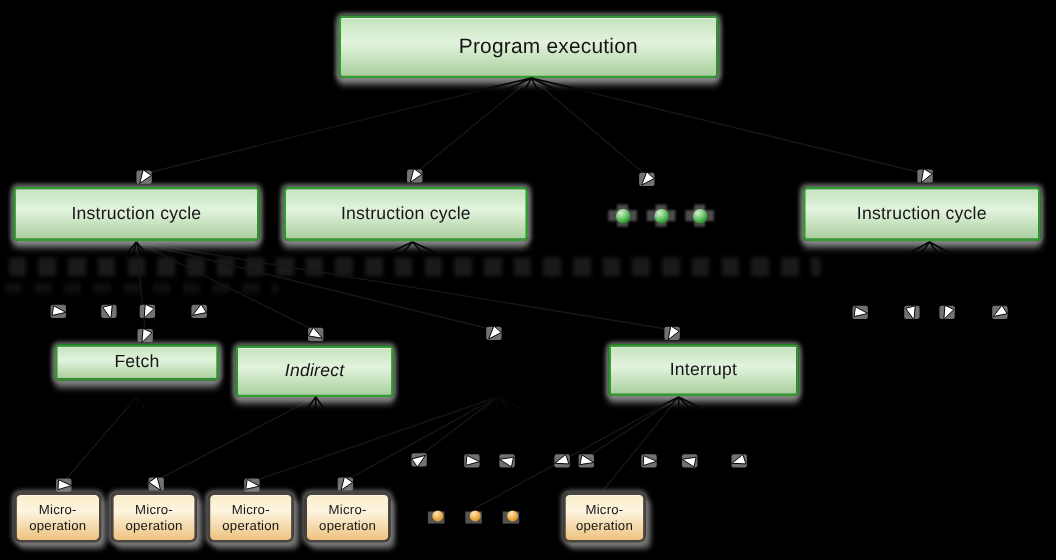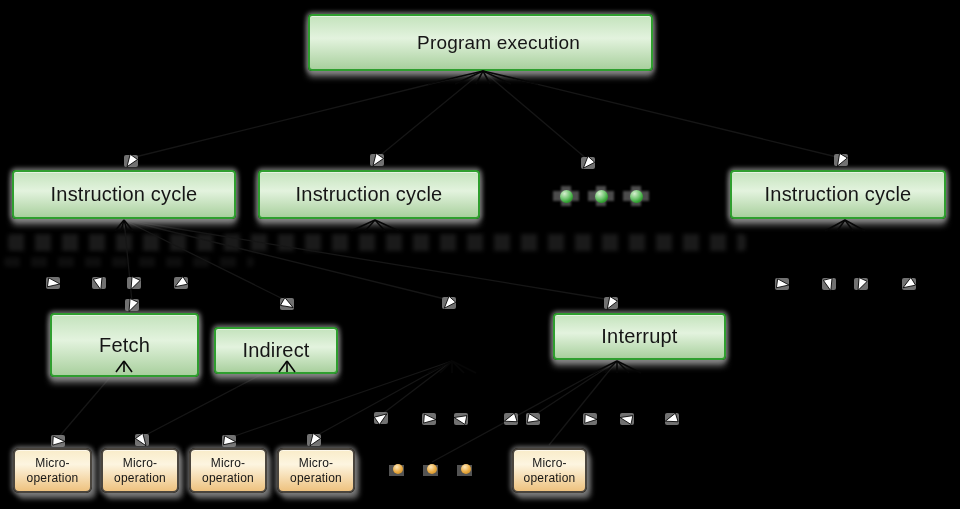--- a/index.html
+++ b/index.html
@@ -20,21 +20,21 @@
   }
   .tan{
     border:2px solid var(--tan-border);
     border-radius:6px;
     flex-direction:column;
     background:linear-gradient(180deg,var(--tan-fill-top) 0%,var(--tan-fill-mid) 35%,var(--tan-fill-bottom) 100%);
     box-shadow:0 0 4px 2px rgba(140,140,140,.7),4px 6px 5px rgba(125,125,125,.75),inset 0 1px 0 rgba(255,255,255,.6);
     font-size:12px;line-height:15px;
   }
   .pe{font-size:19px;}
-  .ic,.st{font-size:20px;}
+  .ic,.st{font-size:16px;}
   
   .dotwrap{position:absolute;width:0;height:0;z-index:3;}
   .bar-h{position:absolute;left:-13px;top:-5px;width:26px;height:10px;background:#8a8a8a;opacity:.55;filter:blur(1px);}
   .bar-v{position:absolute;left:-5px;top:-10px;width:10px;height:20px;background:#8a8a8a;opacity:.55;filter:blur(1px);}
   .gball{position:absolute;left:-6.5px;top:-6.5px;width:13px;height:13px;border-radius:50%;
     background:radial-gradient(circle at 35% 28%,#d6eecf,#6cc36c 45%,var(--green-dot) 70%,#1e7a1e);}
   .obar{position:absolute;left:-9px;top:-4px;width:15px;height:11px;background:#8a8a8a;opacity:.6;filter:blur(.6px);}
   .oball{position:absolute;left:-5px;top:-5px;width:10px;height:10px;border-radius:50%;
     background:radial-gradient(circle at 38% 30%,#fde7bb,var(--orange-dot) 55%,#b97f22);}
   
@@ -96,24 +96,24 @@
   <div class="dotwrap" style="left:636px;top:196px;">
     <span class="bar-h"></span>
     <span class="bar-v"></span>
     <span class="gball"></span>
   </div>
 
   <div class="node green ic" style="left:730px;top:170px;width:216px;height:49px;">
     <span>Instruction cycle</span>
   </div>
 
-  <div class="node green st" style="left:50px;top:313px;width:149px;height:64px;">
+  <div class="node green st" style="left:50px;top:313px;width:149px;height:33px;">
     <span>Fetch</span>
   </div>
-  <div class="node green st" style="left:214px;top:327px;width:124px;height:47px;">
+  <div class="node green st" style="left:214px;top:314px;width:144px;height:47px;font-style:italic;">
     <span>Indirect</span>
   </div>
   <div class="node green st" style="left:553px;top:313px;width:173px;height:47px;">
     <span>Interrupt</span>
   </div>
 
   <div class="node tan" style="left:13px;top:448px;width:79px;height:45px;">
     <span>Micro-</span>
     <span>operation</span>
   </div>

